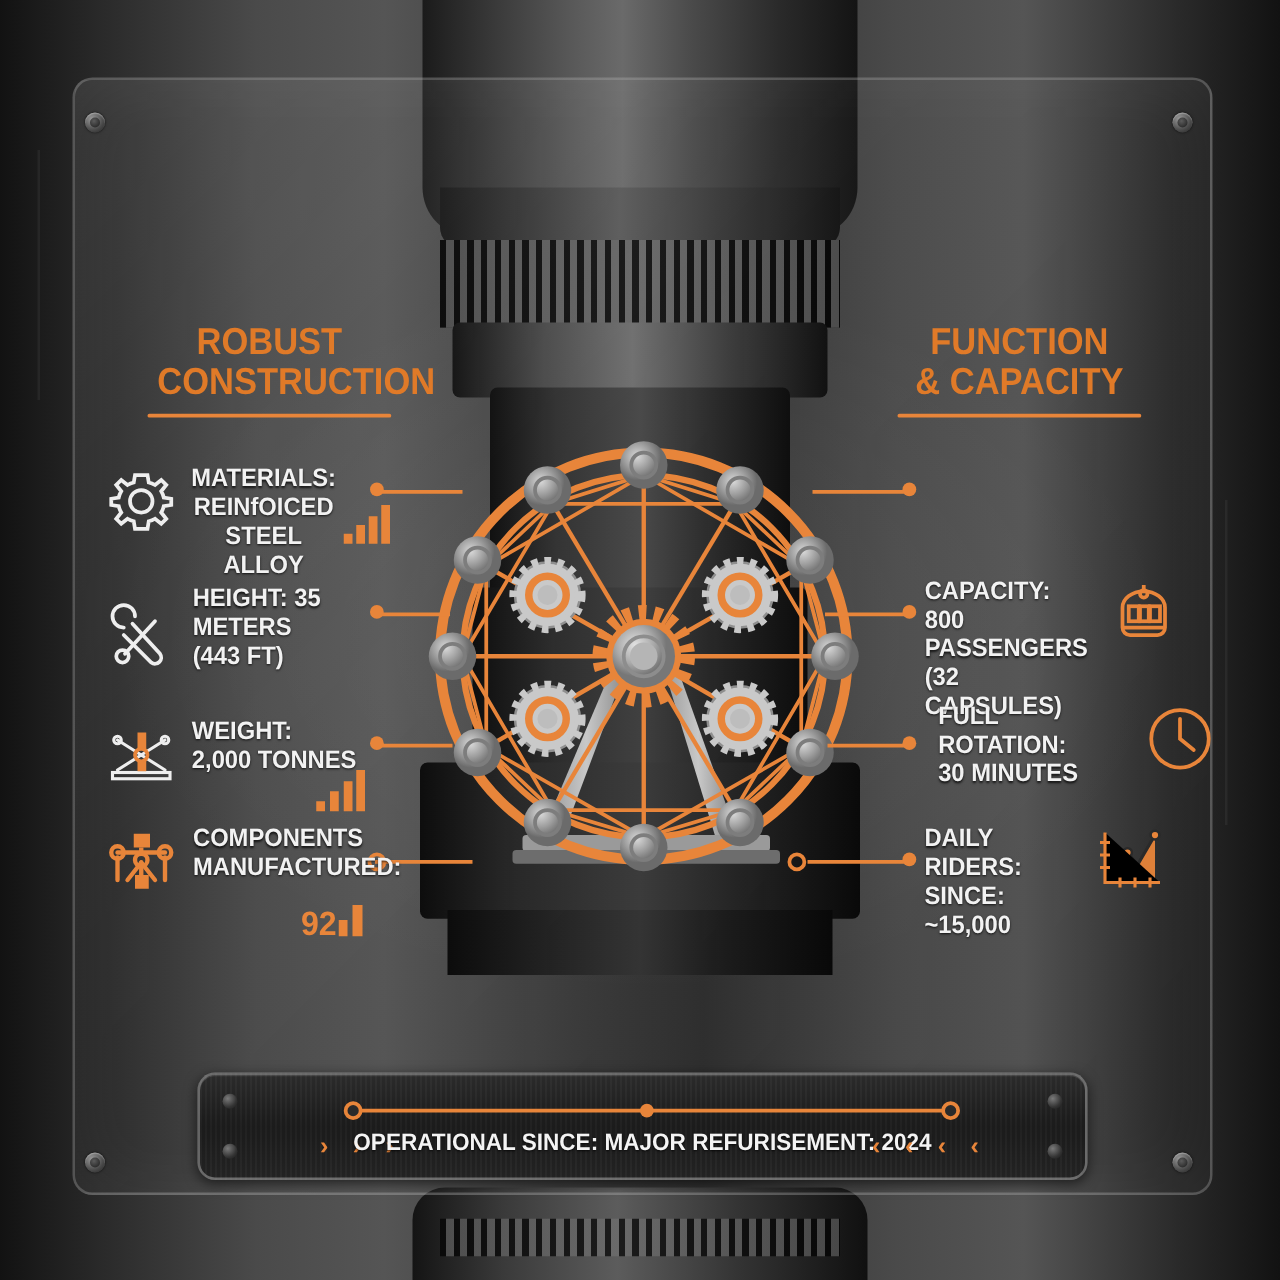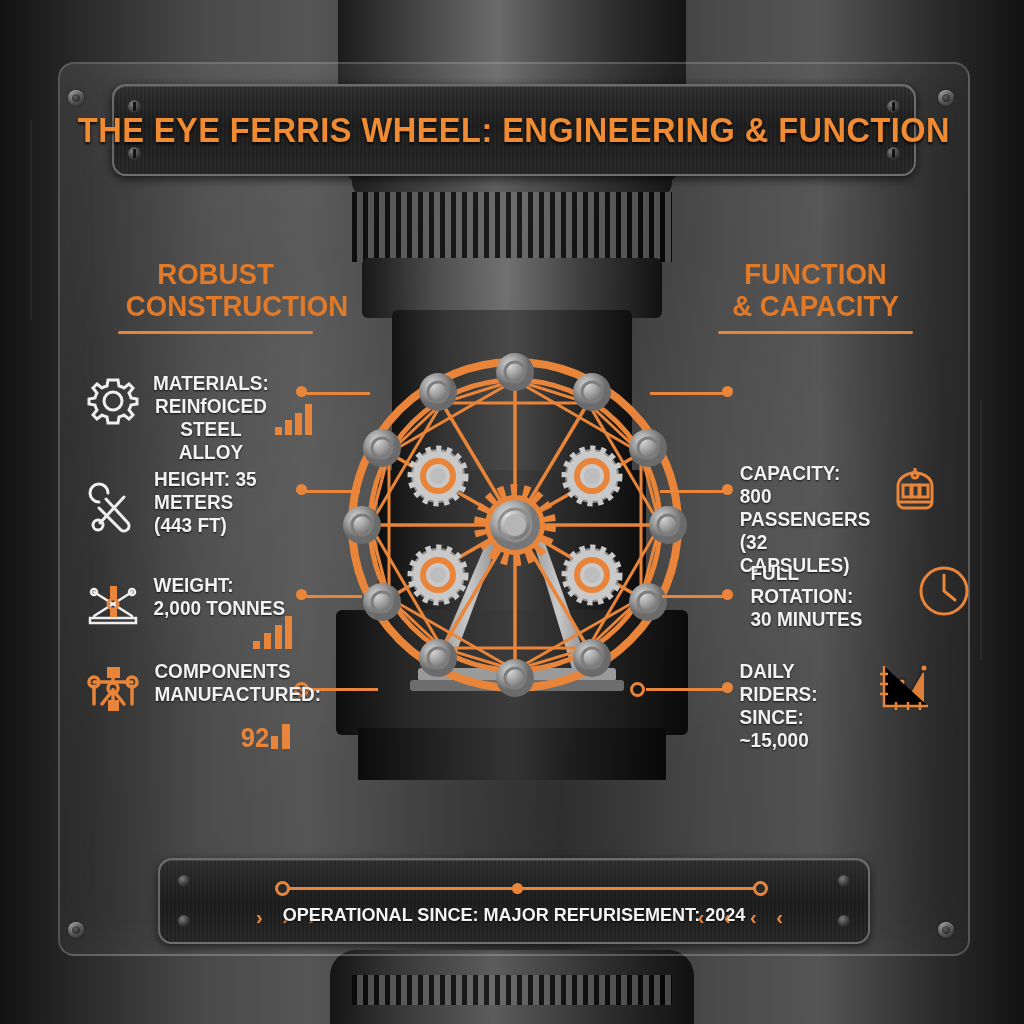--- a/index.html
+++ b/index.html
@@ -300,27 +300,20 @@
   <div class="conn" style="left:650px;top:392px;width:78px;"></div>
   <div class="dot" style="left:722px;top:386px;"></div>
   <div class="conn" style="left:660px;top:490px;width:68px;"></div>
   <div class="dot" style="left:722px;top:484px;"></div>
   <div class="conn" style="left:662px;top:595px;width:66px;"></div>
   <div class="dot" style="left:722px;top:589px;"></div>
   <div class="conn" style="left:646px;top:688px;width:82px;"></div>
   <div class="dot hollow" style="left:630px;top:682px;"></div>
   <div class="dot" style="left:722px;top:682px;"></div>
 
-  <div class="title-plate">
-    <div class="plate-bolt" style="left:14px;top:14px;"></div>
-    <div class="plate-bolt" style="right:14px;top:14px;"></div>
-    <div class="plate-bolt" style="left:14px;bottom:14px;"></div>
-    <div class="plate-bolt" style="right:14px;bottom:14px;"></div>
-    <div class="title-text">THE EYE FERRIS WHEEL: ENGINEERING &amp; FUNCTION</div>
-  </div>
 
   <div class="col-head" style="left:118px;top:258px;width:195px;">
     <div class="ch-line">ROBUST</div>
     <div class="ch-line">CONSTRUCTION</div>
     <div class="col-rule"></div>
   </div>
 
   <div class="row" style="left:84px;top:372px;width:215px;text-align:center;">
     <span class="ico">
       <svg width="58" height="58" viewBox="0 0 58 58">

